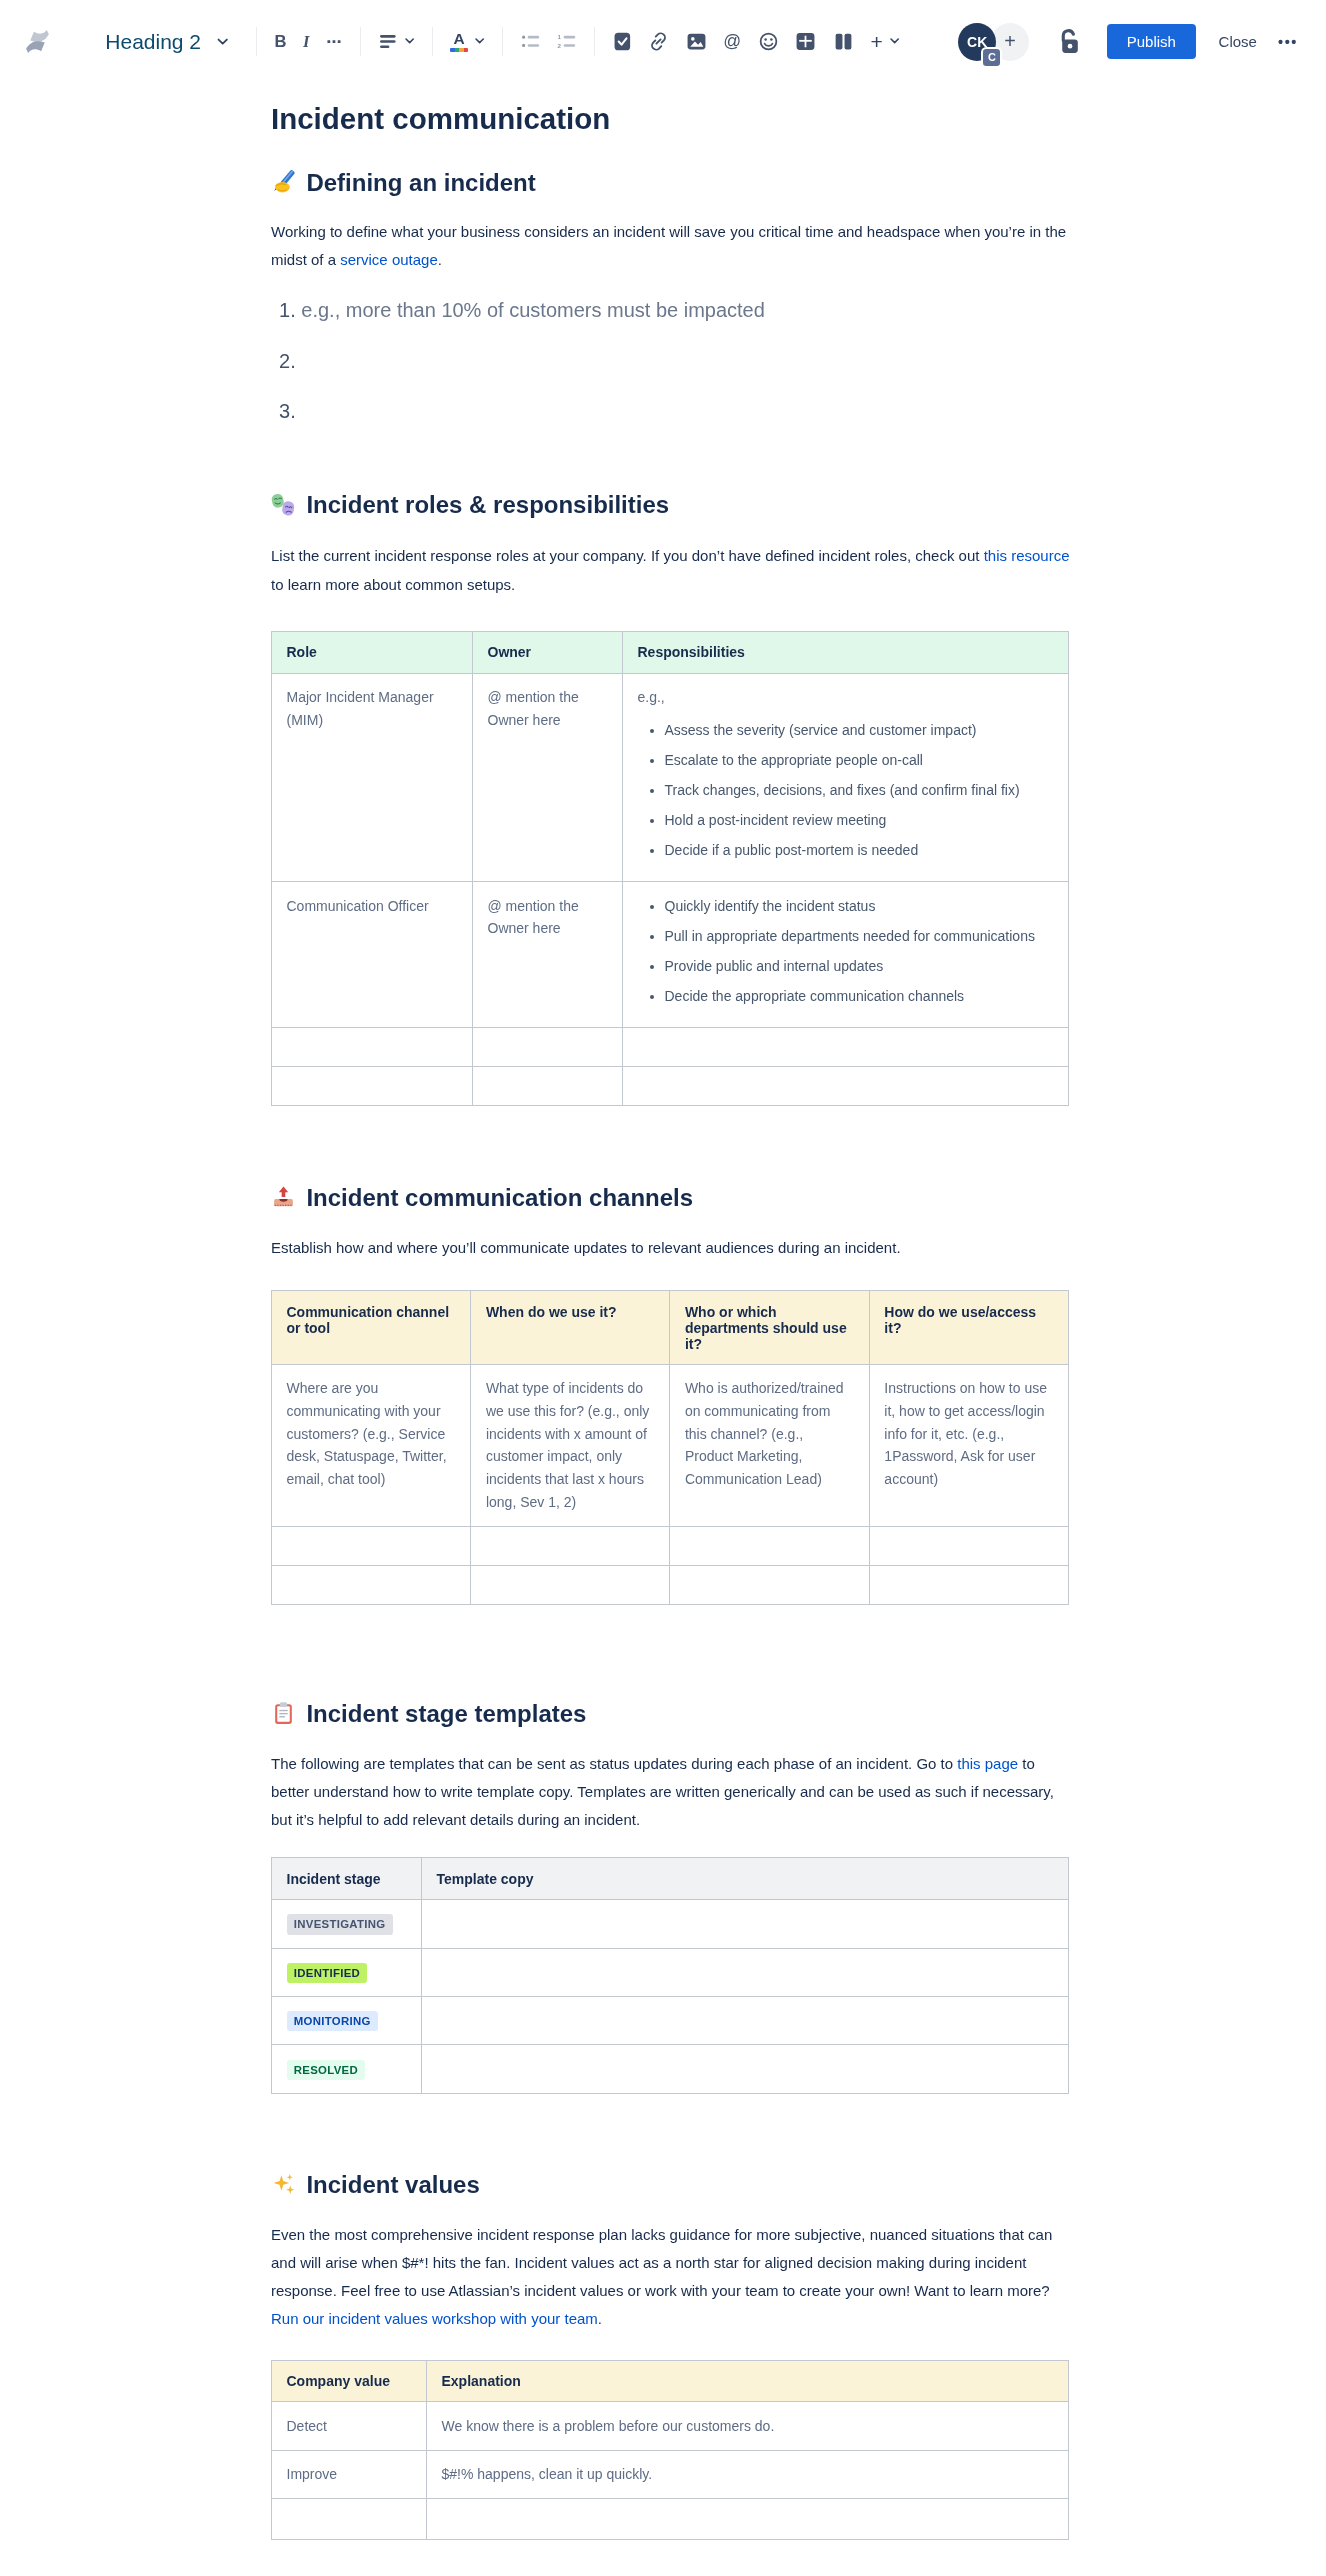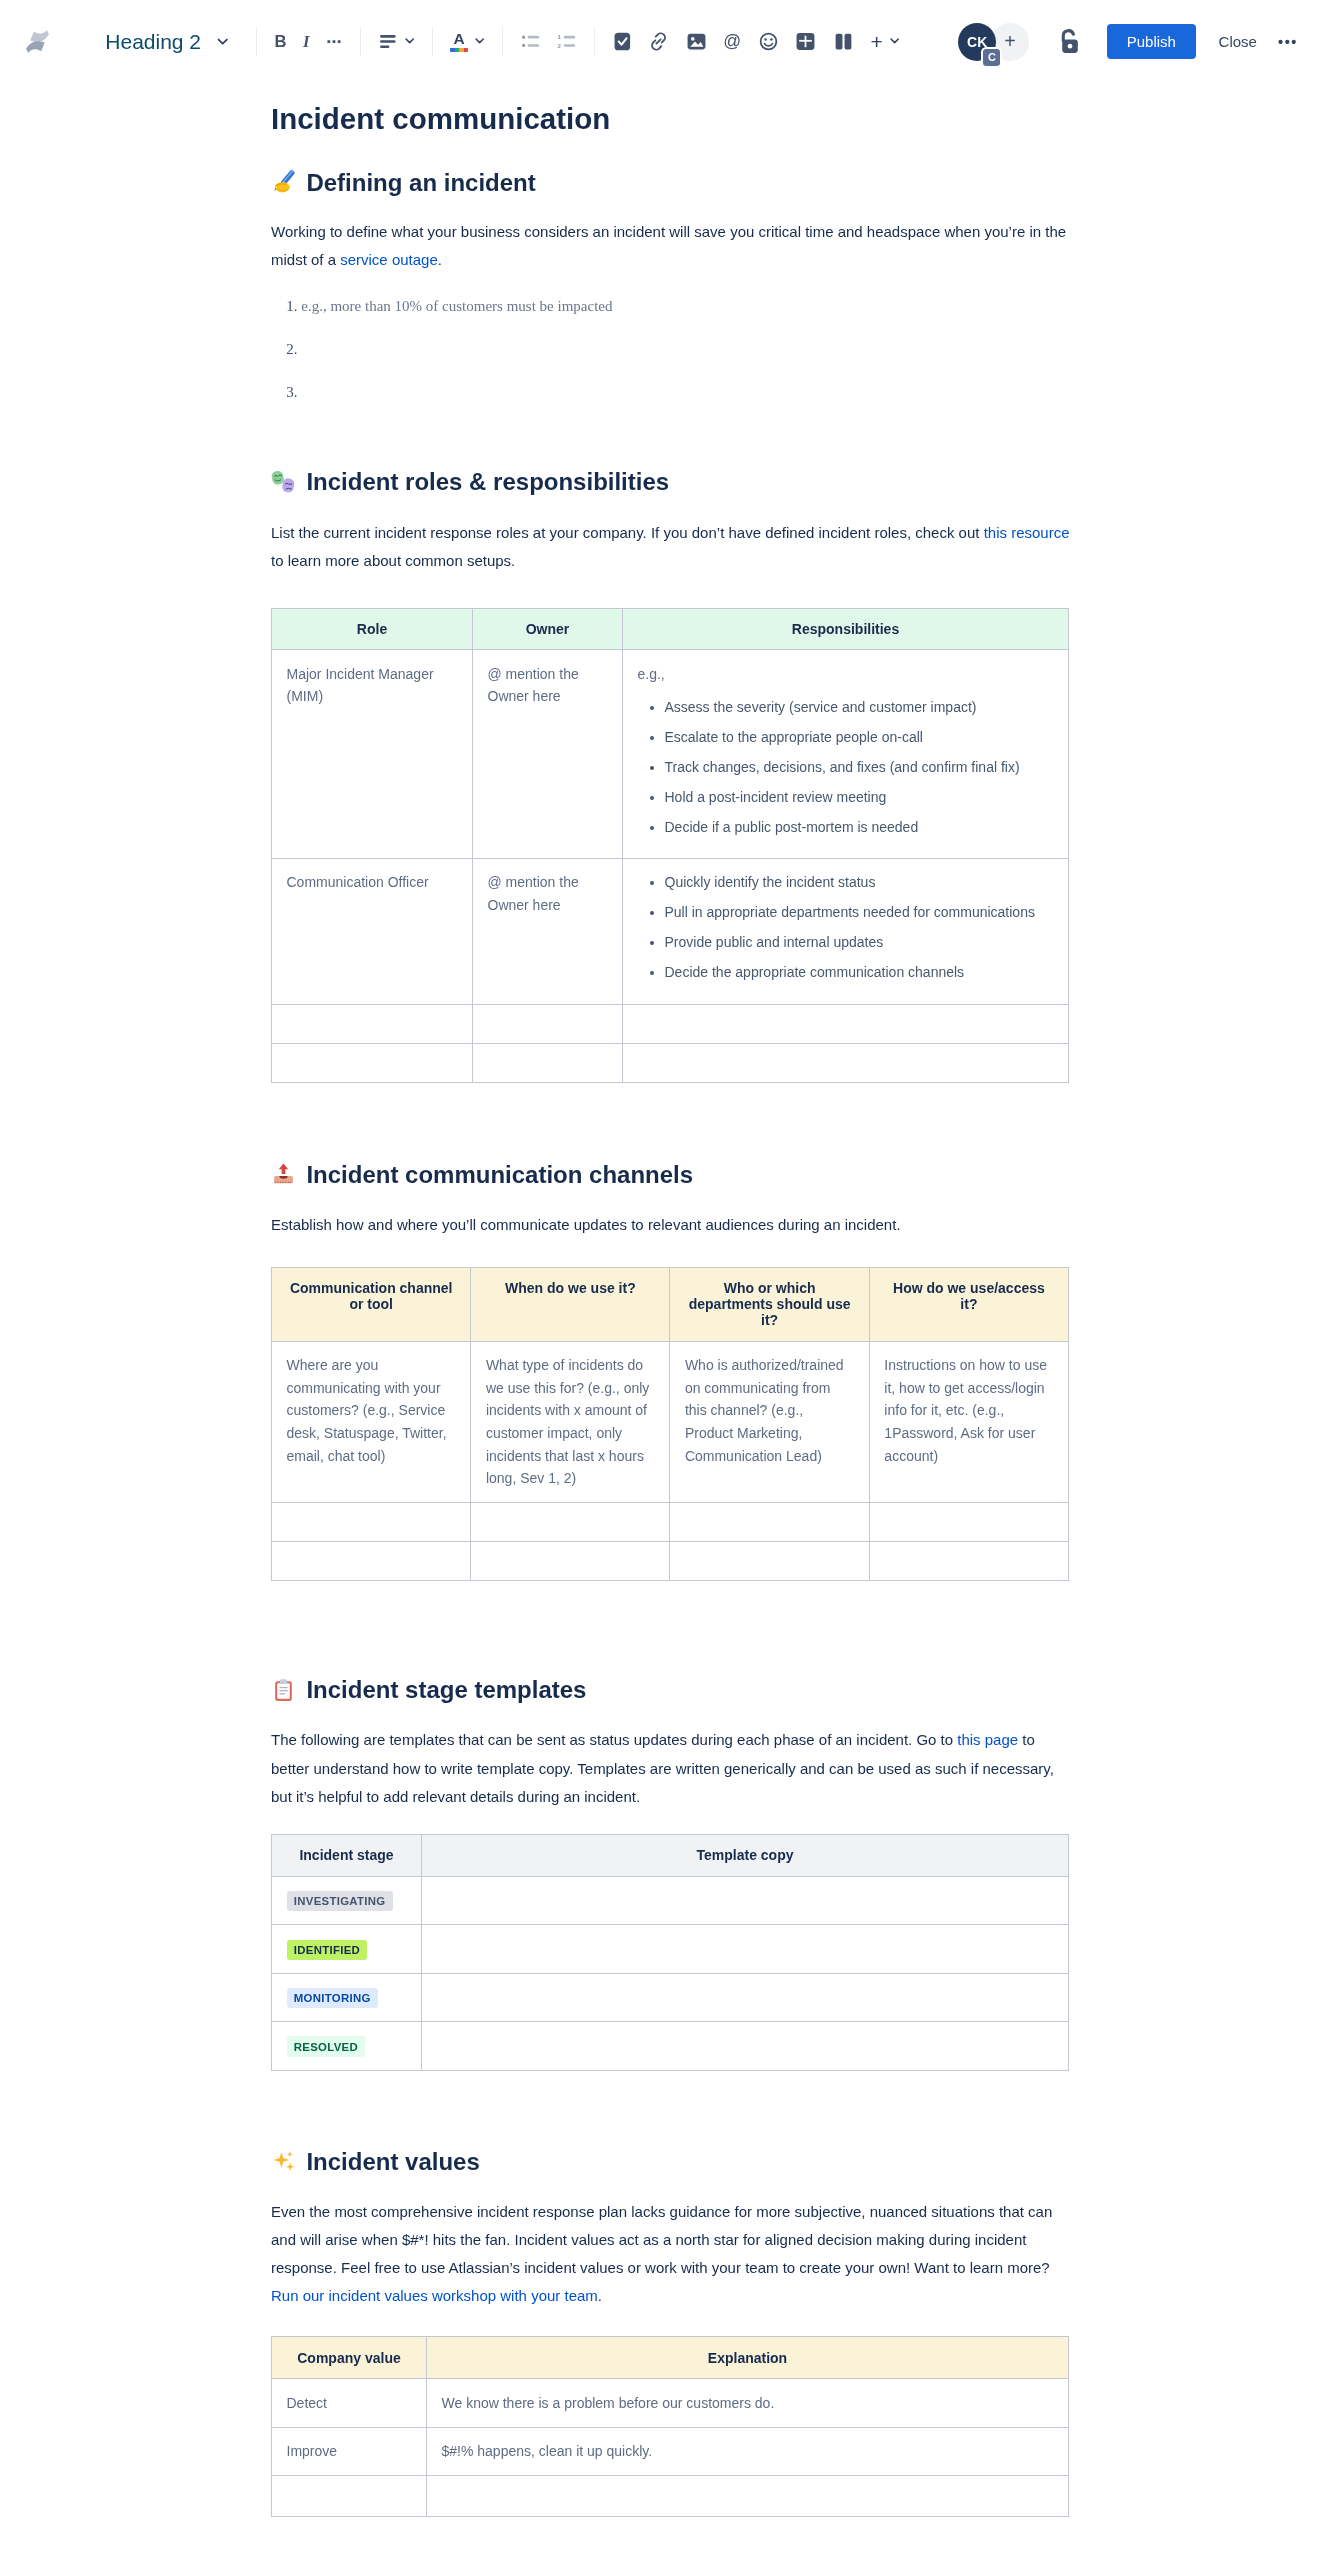--- a/index.html
+++ b/index.html
@@ -47,29 +47,29 @@
   .doc { width:800px; margin-left:271px; padding-top:17.6px; }
   h1.page-title { font-size:29.5px; font-weight:600; color:#172B4D; line-height:1.2; }
   h2.sec-h { display:flex; align-items:center; gap:10.4px; font-size:24px; font-weight:600; color:#172B4D; line-height:1.25; }
   .emoji { width:25px; height:25px; flex:0 0 25px; }
   .doc p { font-size:15px; line-height:1.88; color:#172B4D; }
   a.doc-link { color:#0052CC; text-decoration:none; cursor:pointer; }
 
   .sec-defining h2 { margin-top:32px; }
   .sec-defining p { margin-top:19.7px; }
   ol.num-list { margin:21px 0 0 7.3px; padding-left:23px; }
-  ol.num-list li { font-size:15px; line-height:1.55; color:#42526E; margin-bottom:19.7px; min-height:23px;font-family:Liberation Serif, serif; }
+  ol.num-list li { font-size:20px; line-height:1.55; color:#42526E; margin-bottom:19.7px; min-height:23px; }
   ol.num-list li span { color:#6B778C; }
 
   .sec-roles { margin-top:63px; }
   .sec-roles p { margin-top:22px; }
 
   table.ctable { border-collapse:collapse; width:798px; margin-top:32px; }
   table.ctable th, table.ctable td { border:1px solid #C2C7D0; padding:12.4px 14.5px; vertical-align:top; text-align:left; }
-  table.ctable th { font-size:14px; font-weight:700; color:#172B4D;text-align:center; }
+  table.ctable th { font-size:14px; font-weight:700; color:#172B4D; }
   table.ctable td { font-size:14px; line-height:1.62; color:#5E6C84; }
   .th-green { background:#E0F8EA; }
   .th-yellow { background:#FBF3D8; }
   .th-gray { background:#F1F2F4; }
   td.cell-empty { height:39px; }
 
   ul.cell-bullets { margin:10.4px 0 3.1px 0; padding-left:27px; }
   ul.cell-bullets li { margin-bottom:7.3px; color:#47586E; }
   td.resp-cell { padding-bottom:15.5px; }
 

